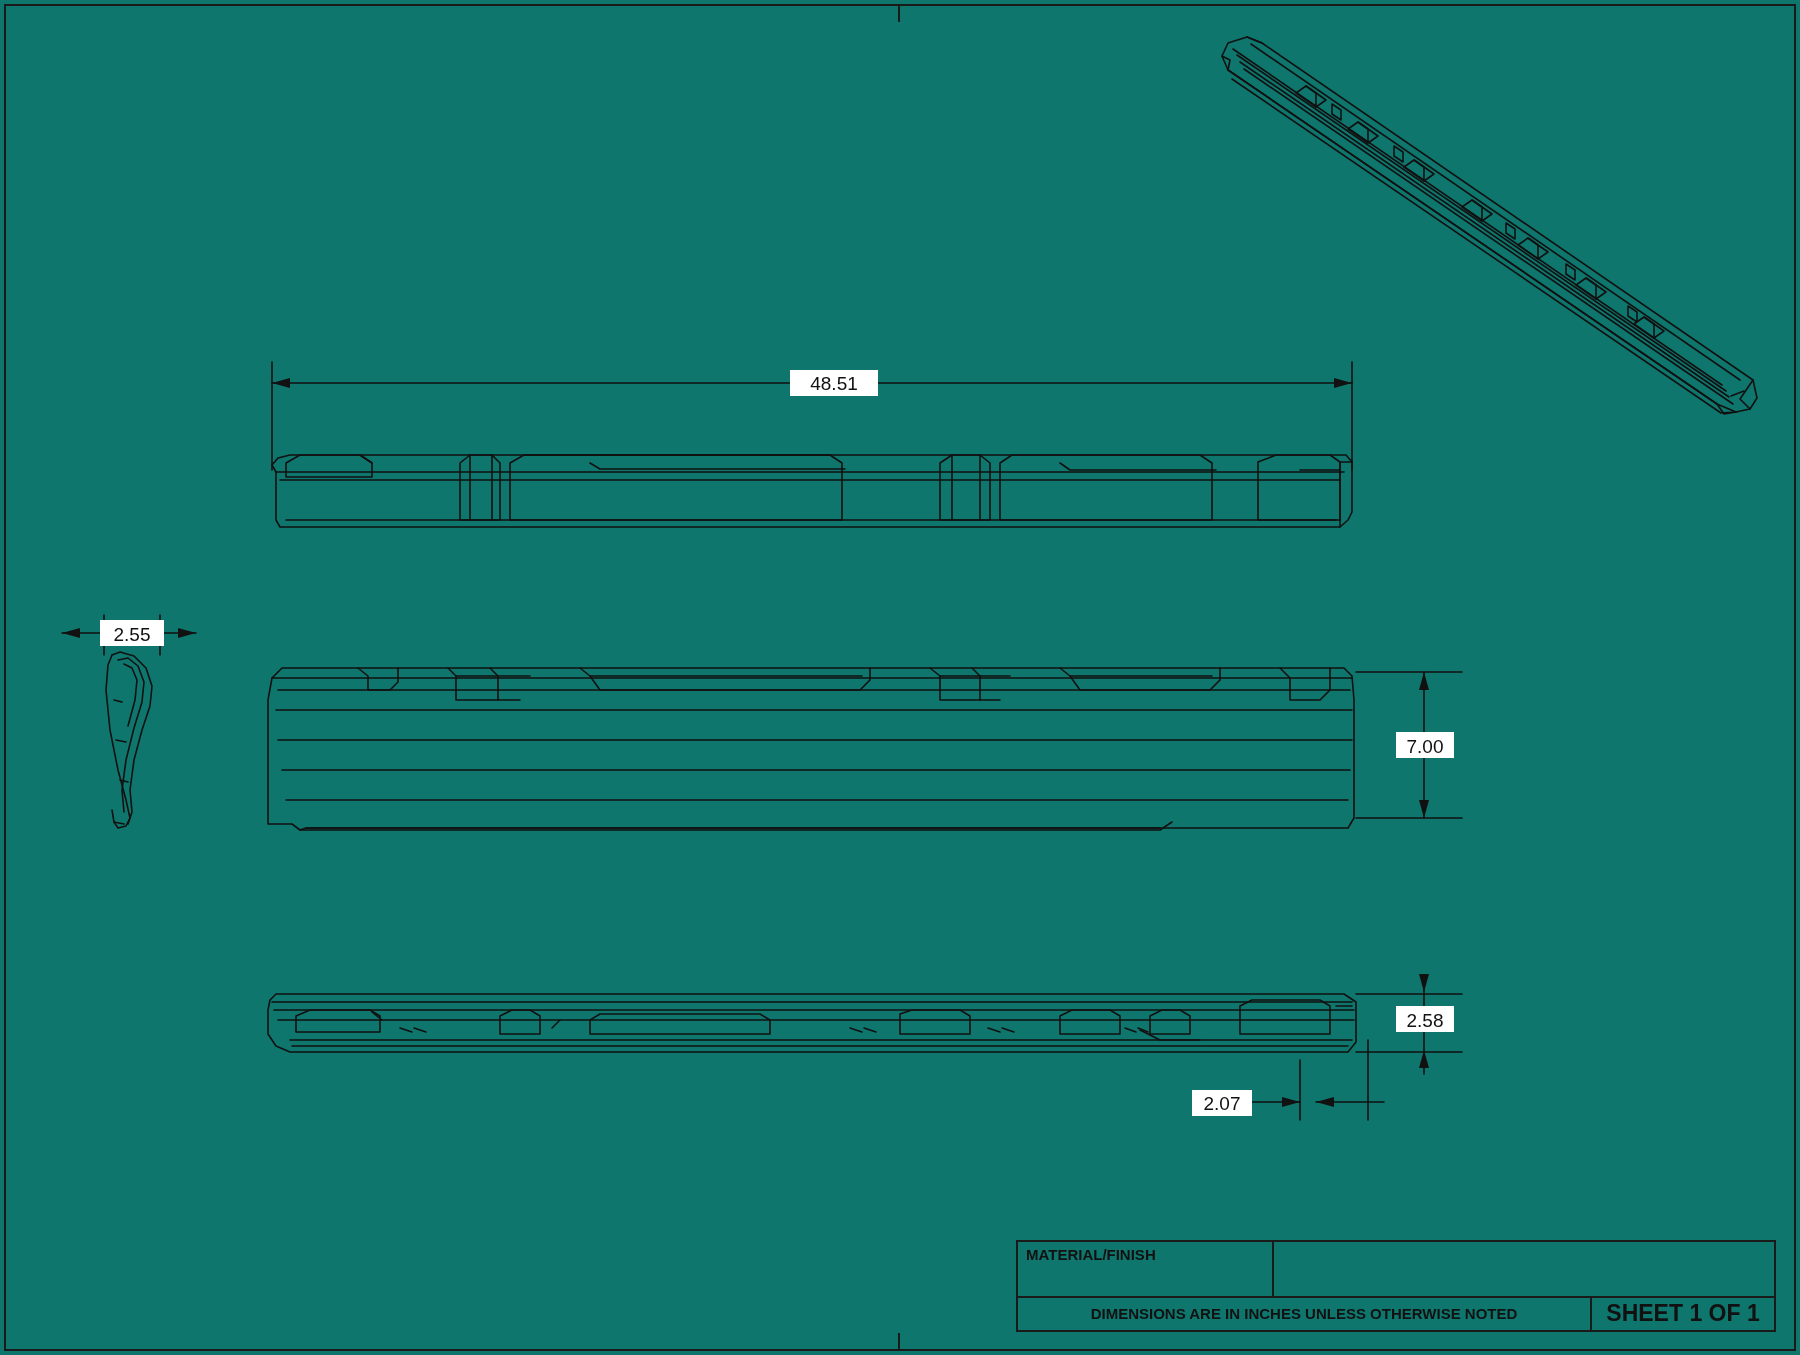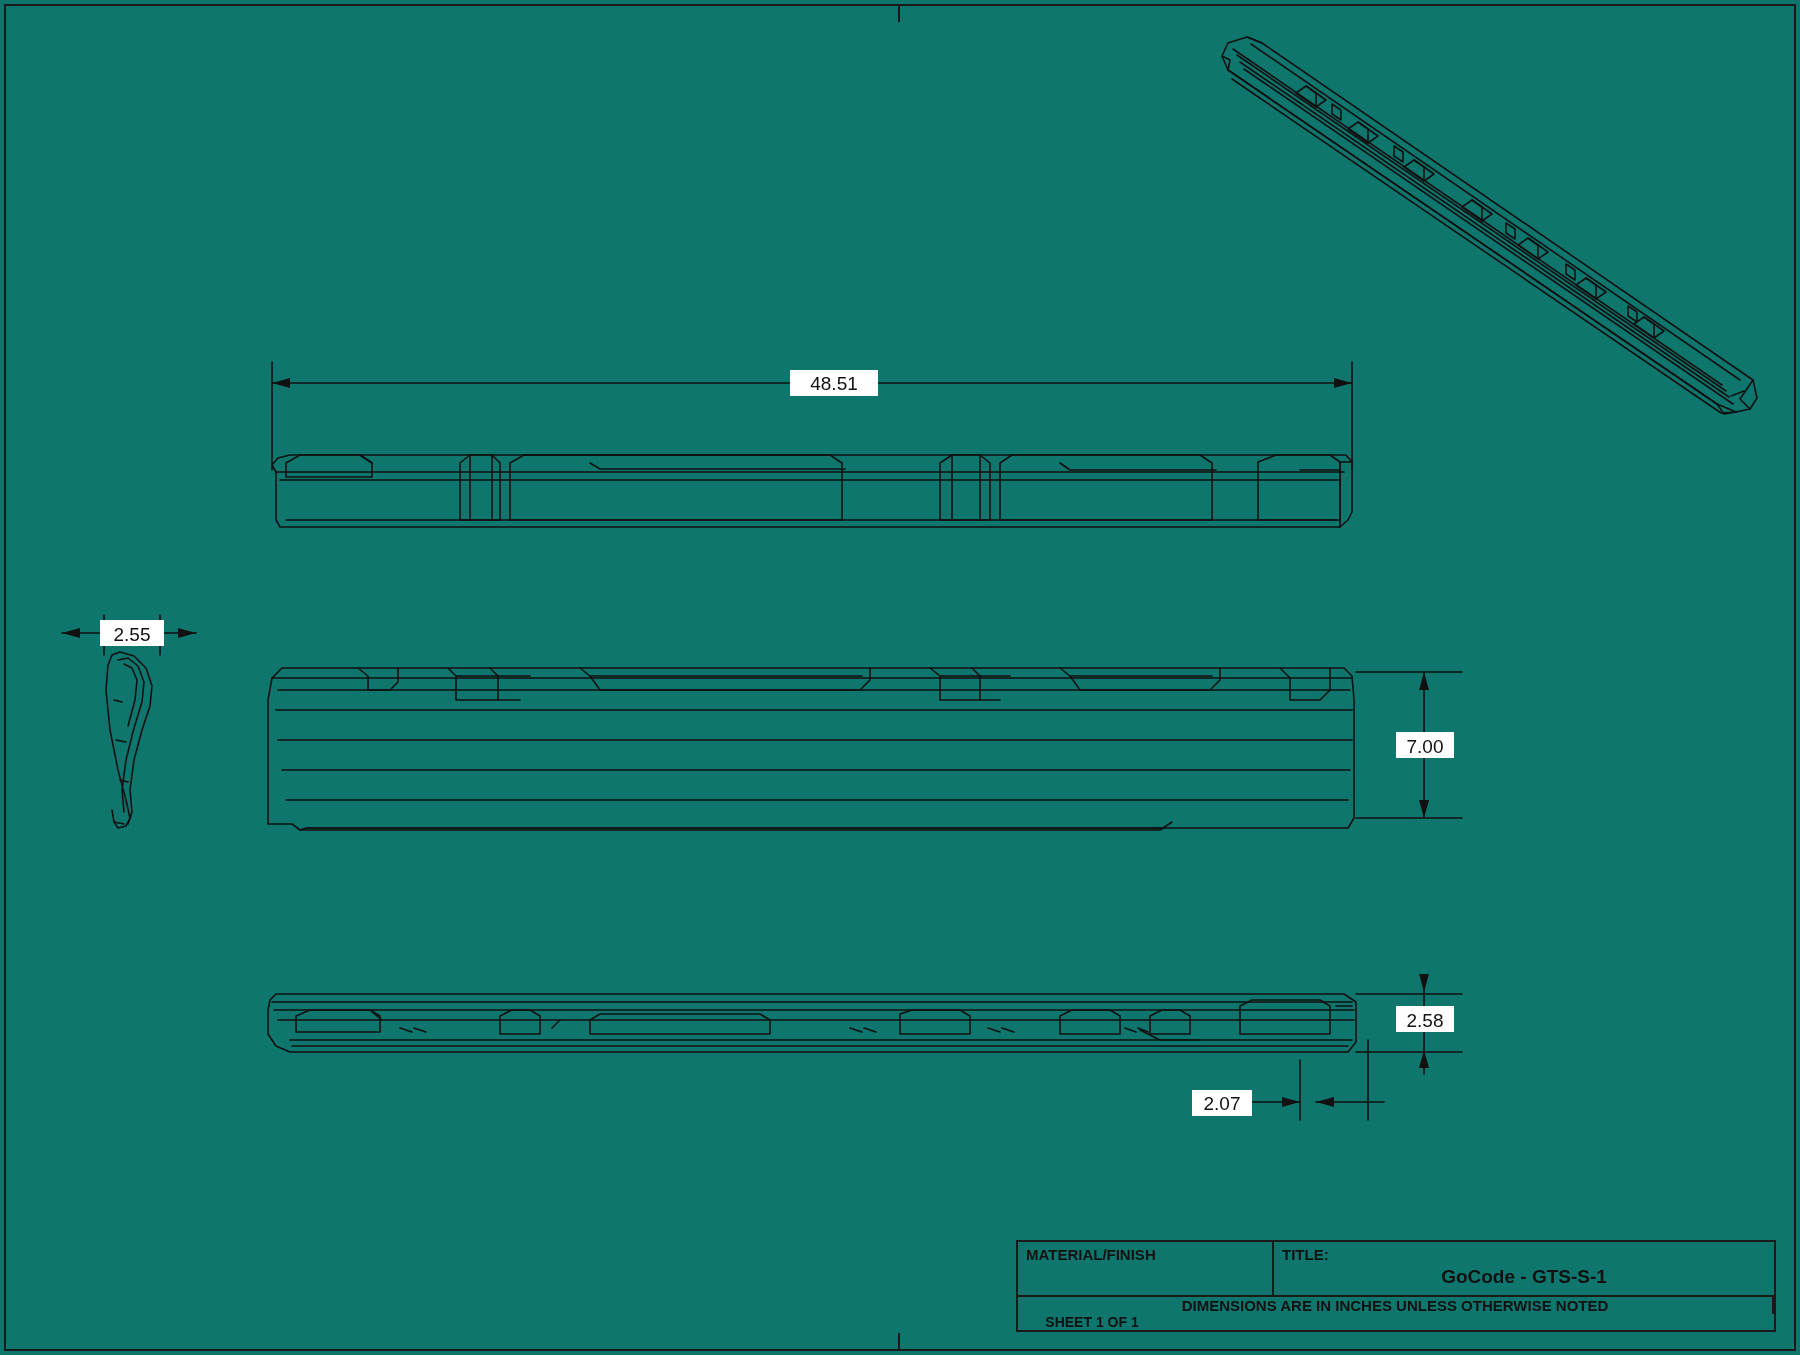--- a/index.html
+++ b/index.html
@@ -56,21 +56,20 @@
     font-weight: bold;
   }
   .tb-row1 {
     display: flex;
     height: 56px;
     border-bottom: 2px solid #1a1a1a;
   }
   .tb-row2 {
     display: flex;
     height: 34px;
-    flex-direction: column;
   }
   .tb-material {
     width: 256px;
     border-right: 2px solid #1a1a1a;
     box-sizing: border-box;
     padding: 4px 8px;
     font-size: 15px;
     color: #111;
   }
   .tb-title {
@@ -96,26 +95,26 @@
     flex: 1;
     box-sizing: border-box;
     border-right: 2px solid #1a1a1a;
     display: flex;
     align-items: center;
     justify-content: center;
     font-size: 15px;
     color: #111;
   }
   .tb-sheet {
-    width: 148px;
+    width: 182px;
     box-sizing: border-box;
     display: flex;
     align-items: center;
     justify-content: center;
-    font-size: 14px;
+    font-size: 23px;
     color: #111;
   }
 </style>
 </head>
 <body>
 
 <div id="sheet">
 
   <div class="border-frame"></div>
   <div class="fold-tick" style="left:898px; top:6px; width:2px; height:16px;"></div>
@@ -295,24 +294,20 @@
     <text class="dimtext" x="1425" y="753" text-anchor="middle">7.00</text>
     <text class="dimtext" x="1425" y="1027" text-anchor="middle">2.58</text>
     <text class="dimtext" x="1222" y="1110" text-anchor="middle">2.07</text>
   </svg>
 
   <div class="titleblock">
     <div class="tb-row1">
       <div class="tb-material">
         <span>MATERIAL/FINISH</span>
       </div>
-      <div class="tb-title">
-        <span class="tb-title-label">TITLE:</span>
-        <span class="tb-title-value">GoCode - GTS-S-1</span>
-      </div>
     </div>
     <div class="tb-row2">
       <div class="tb-note">DIMENSIONS ARE IN INCHES UNLESS OTHERWISE NOTED</div>
       <div class="tb-sheet">SHEET 1 OF 1</div>
     </div>
   </div>
 
 </div>
 
 </body></html>

